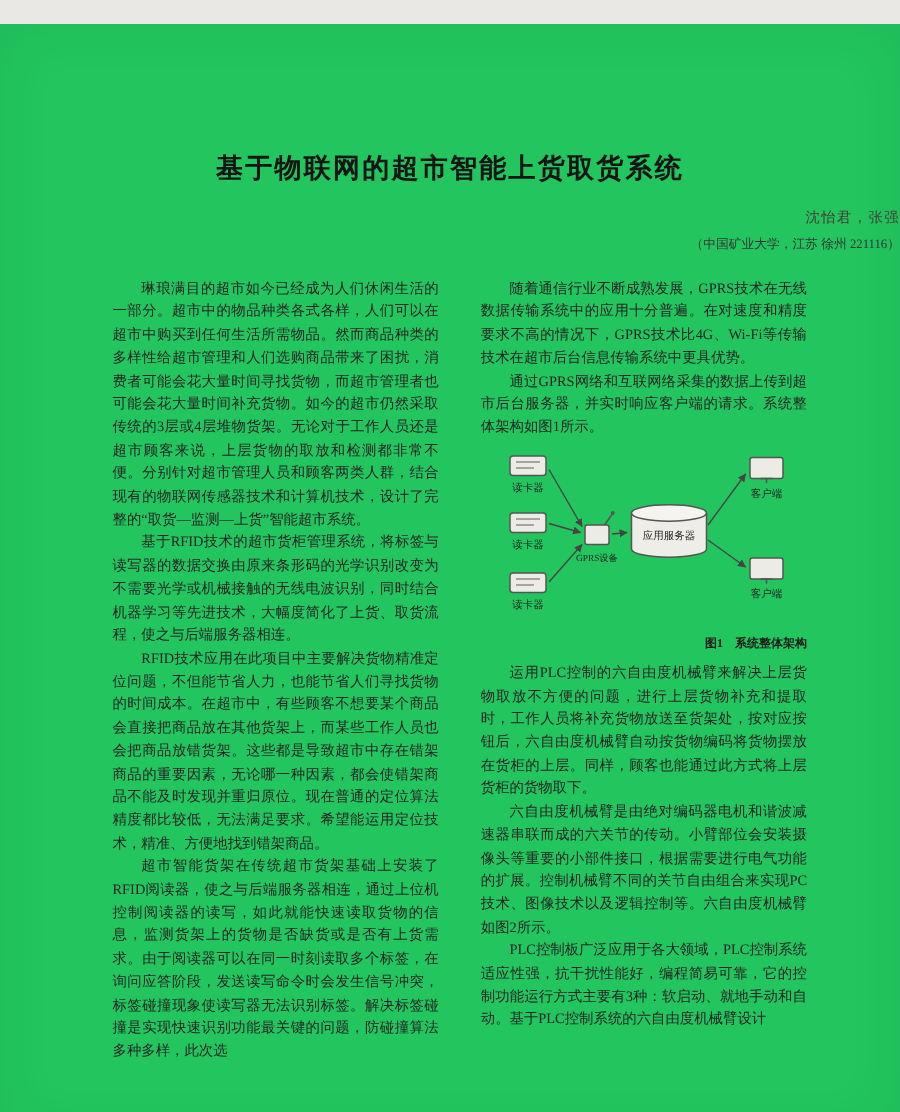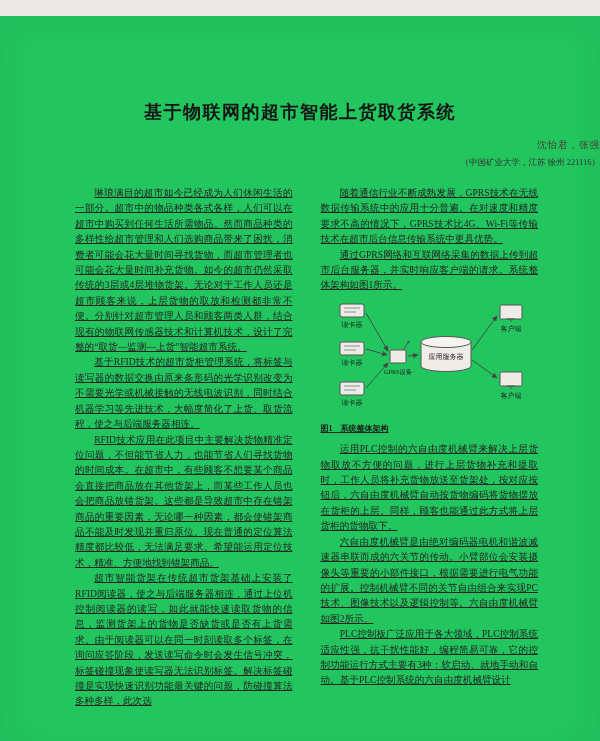--- a/index.html
+++ b/index.html
@@ -37,39 +37,38 @@
   .affiliation {
     margin-top: 5px;
     text-align: right;
     font-size: 8.5px;
     color: #333;
   }
   .columns {
     display: flex;
     gap: 28px;
     margin: 16px 62px 0 75px;
-    text-decoration: underline;
   }
   .col {
     width: 223px;
     font-size: 9.6px;
     line-height: 15.4px;
     text-align: justify;
     color: #242424;
   }
   .para {
     margin: 0;
     text-indent: 2em;
   }
   .para.no-indent {
     text-indent: 0;
   }
   figure {
     margin: 7px 0 5px 0;
-    text-align: left;
+    text-align: right;
   }
   .fig-svg {
     display: block;
     margin: 0 auto;
   }
   figcaption {
     margin-top: 3px;
     font-size: 8px;
     font-weight: bold;
     color: #1d1d1d;

